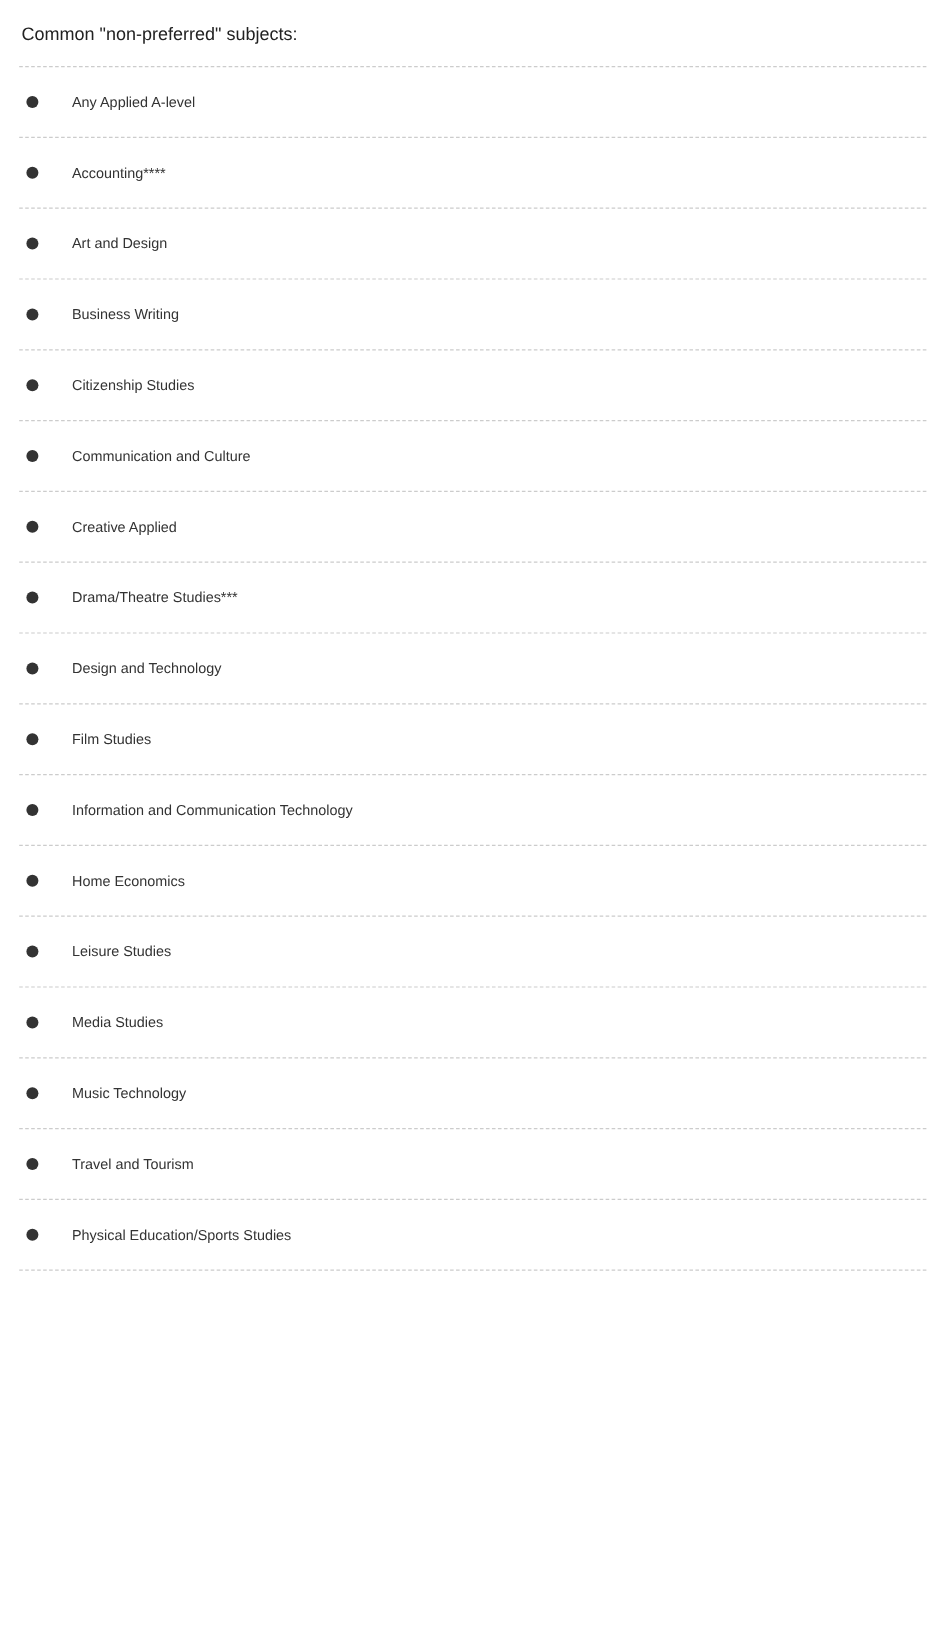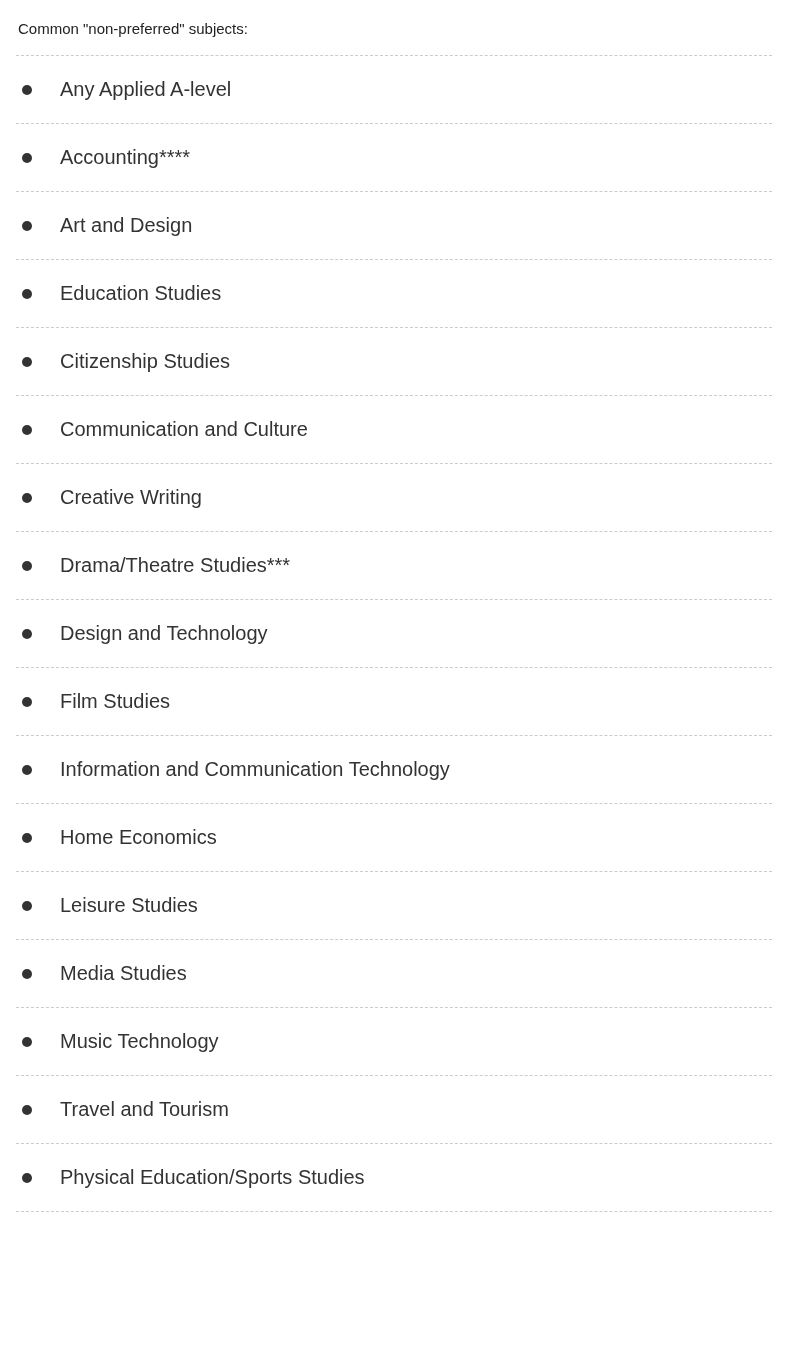--- a/index.html
+++ b/index.html
@@ -52,21 +52,21 @@
       width: 10px;
       height: 10px;
       background-color: #333333;
       border-radius: 50%;
       flex-shrink: 0;
       margin-left: 6px;
       margin-right: 28px;
     }
 
     .subject-label {
-      font-size: 20px;
+      font-size: 12px;
       color: #333333;
       font-weight: 400;
     }
   </style>
 </head>
 <body>
 
 <div class="page-container">
   <p class="heading">Common "non-preferred" subjects:</p>
 
@@ -80,33 +80,33 @@
       <li>
         <span class="bullet"></span>
         <span class="subject-label">Accounting****</span>
       </li>
       <li>
         <span class="bullet"></span>
         <span class="subject-label">Art and Design</span>
       </li>
       <li>
         <span class="bullet"></span>
-        <span class="subject-label">Education Studies</span>
+        <span class="subject-label">Business Writing</span>
       </li>
       <li>
         <span class="bullet"></span>
         <span class="subject-label">Citizenship Studies</span>
       </li>
       <li>
         <span class="bullet"></span>
         <span class="subject-label">Communication and Culture</span>
       </li>
       <li>
         <span class="bullet"></span>
-        <span class="subject-label">Creative Writing</span>
+        <span class="subject-label">Creative Applied</span>
       </li>
       <li>
         <span class="bullet"></span>
         <span class="subject-label">Drama/Theatre Studies***</span>
       </li>
       <li>
         <span class="bullet"></span>
         <span class="subject-label">Design and Technology</span>
       </li>
       <li>

